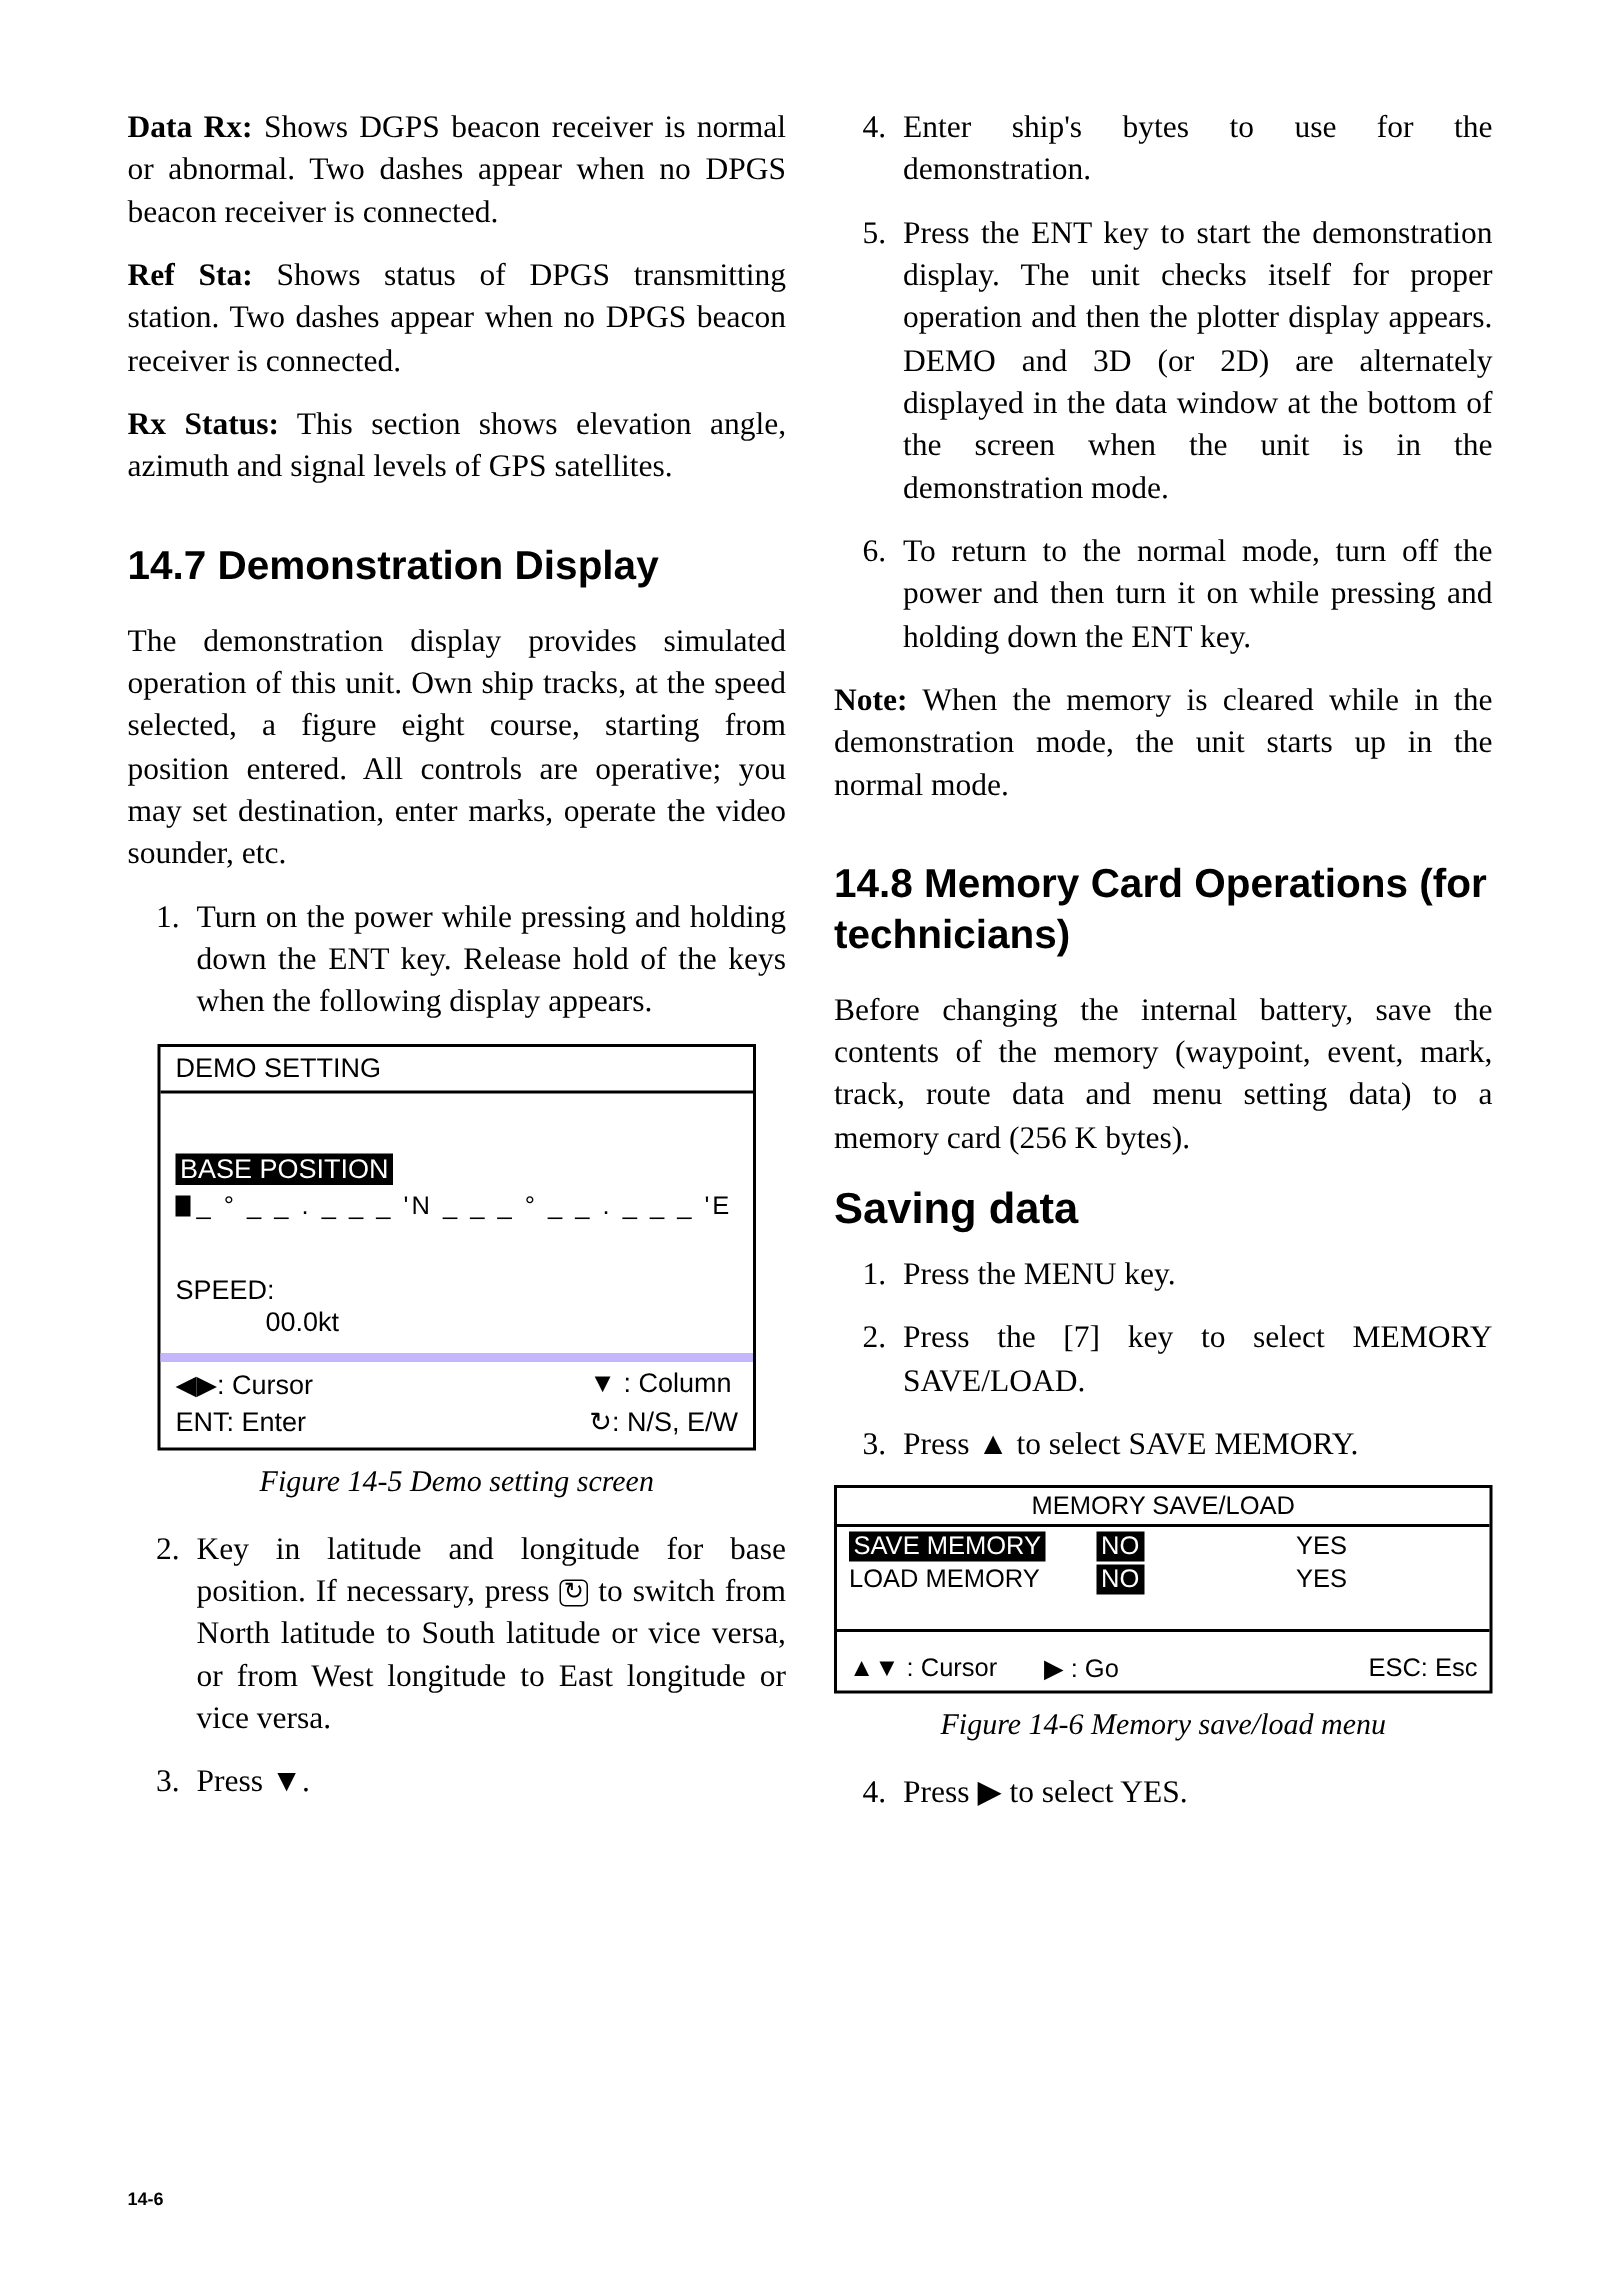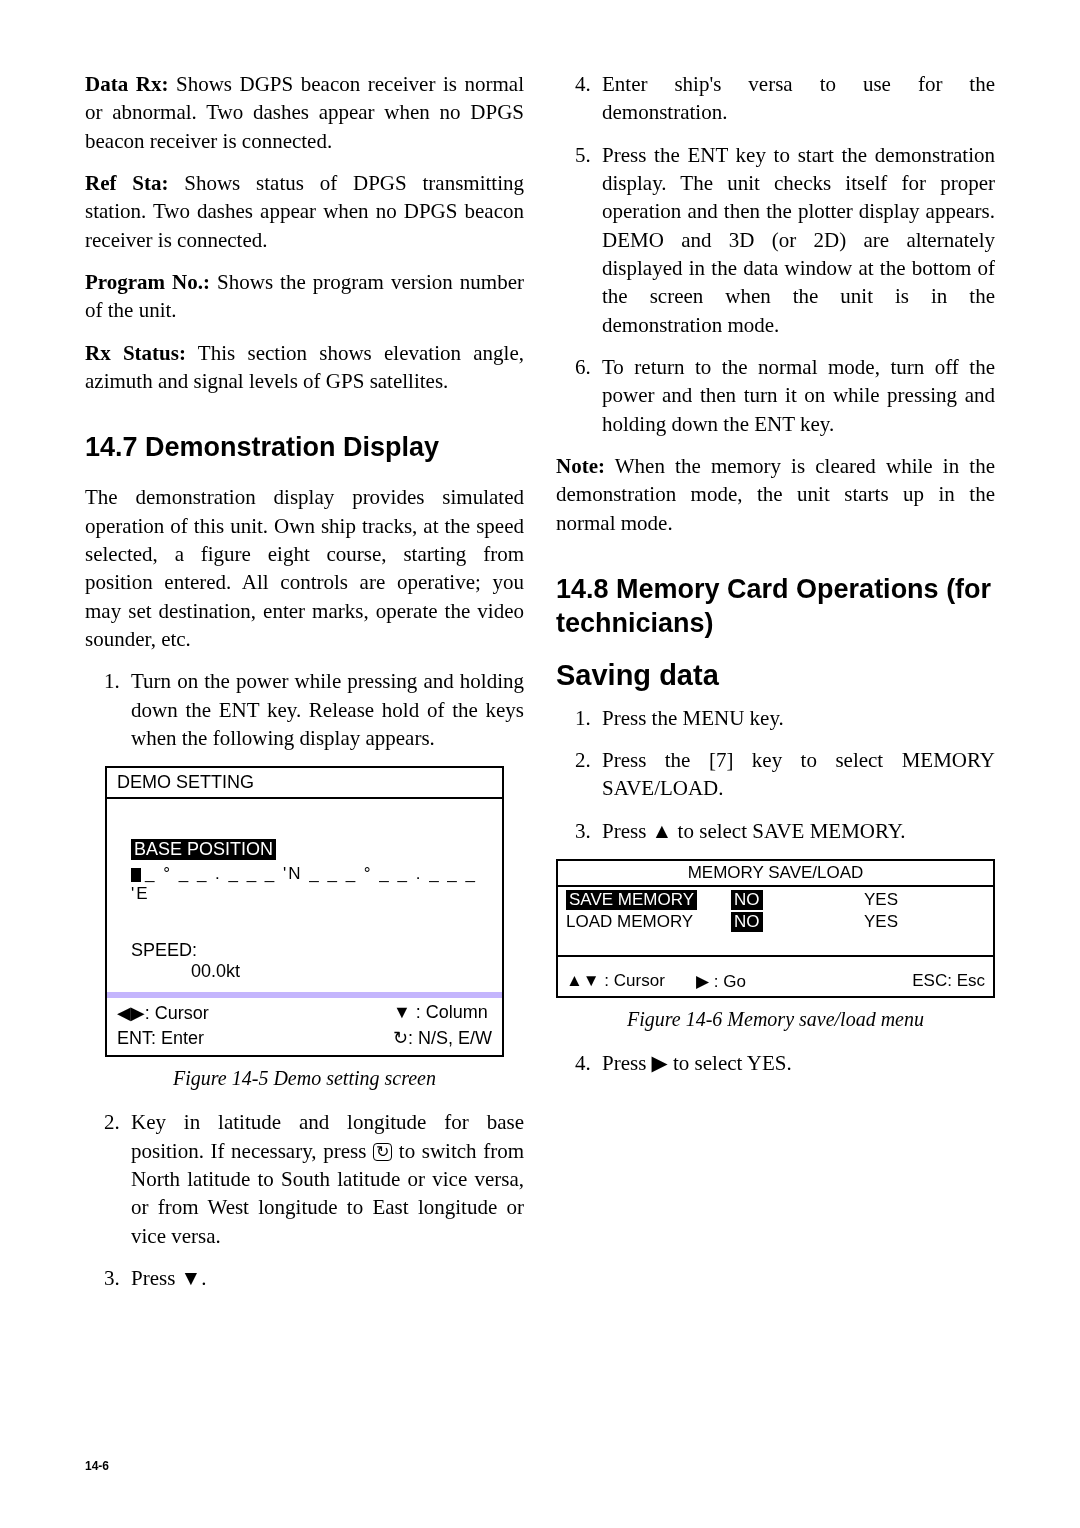--- a/index.html
+++ b/index.html
@@ -79,21 +79,21 @@
     border: 2px solid #000;
     font-family: Arial, Helvetica, sans-serif;
     font-size: 18px;
     margin: 10px 20px 8px 20px;
   }
   .demo-box .title {
     border-bottom: 2px solid #000;
     padding: 4px 10px;
   }
   .demo-box .body {
-    padding: 6px 10px 6px 24px;
+    padding: 6px 10px 6px 10px;
   }
   .demo-box .body .spacer {
     height: 34px;
   }
   .demo-box .footer {
     border-top: 6px solid #c4b5fd;
     display: flex;
     padding: 4px 10px 6px 10px;
     justify-content: space-between;
   }
@@ -187,23 +187,20 @@
 
     <div class="col">
 
       <p class="defn">
         <span class="term">Data Rx:</span><span> Shows DGPS beacon receiver is normal or abnormal. Two dashes appear when no DPGS beacon receiver is connected.</span>
       </p>
       <p class="defn">
         <span class="term">Ref Sta:</span><span> Shows status of DPGS transmitting station. Two dashes appear when no DPGS beacon receiver is connected.</span>
       </p>
       <p class="defn">
-        <span class="term">Program No.:</span><span> Shows the program version number of the unit.</span>
-      </p>
-      <p class="defn">
         <span class="term">Rx Status:</span><span> This section shows elevation angle, azimuth and signal levels of GPS satellites.</span>
       </p>
 
       <h2 class="section">14.7 Demonstration Display</h2>
 
       <p>The demonstration display provides simulated operation of this unit. Own ship tracks, at the speed selected, a figure eight course, starting from position entered. All controls are operative; you may set destination, enter marks, operate the video sounder, etc.</p>
 
       <ol>
         <li>Turn on the power while pressing and holding down the ENT key. Release hold of the keys when the following display appears.</li>
       </ol>
@@ -237,31 +234,32 @@
           <span>Key in latitude and longitude for base position. If necessary, press </span><span class="keybox">↻</span><span> to switch from North latitude to South latitude or vice versa, or from West longitude to East longitude or vice versa.</span>
         </li>
         <li>Press ▼.</li>
       </ol>
 
     </div>
 
     <div class="col">
 
       <ol start="4">
-        <li>Enter ship's versa to use for the demonstration.</li>
+        <li>Enter ship's bytes to use for the demonstration.</li>
         <li>Press the ENT key to start the demonstration display. The unit checks itself for proper operation and then the plotter display appears. DEMO and 3D (or 2D) are alternately displayed in the data window at the bottom of the screen when the unit is in the demonstration mode.</li>
         <li>To return to the normal mode, turn off the power and then turn it on while pressing and holding down the ENT key.</li>
       </ol>
 
       <p class="note">
         <span class="term">Note:</span><span> When the memory is cleared while in the demonstration mode, the unit starts up in the normal mode.</span>
       </p>
 
       <h2 class="section">14.8 Memory Card Operations (for technicians)</h2>
 
+      <p>Before changing the internal battery, save the contents of the memory (waypoint, event, mark, track, route data and menu setting data) to a memory card (256 K bytes).</p>
 
       <h3 class="subsection">Saving data</h3>
 
       <ol>
         <li>Press the MENU key.</li>
         <li>Press the [7] key to select MEMORY SAVE/LOAD.</li>
         <li>Press ▲ to select SAVE MEMORY.</li>
       </ol>
 
       <div class="mem-box">

